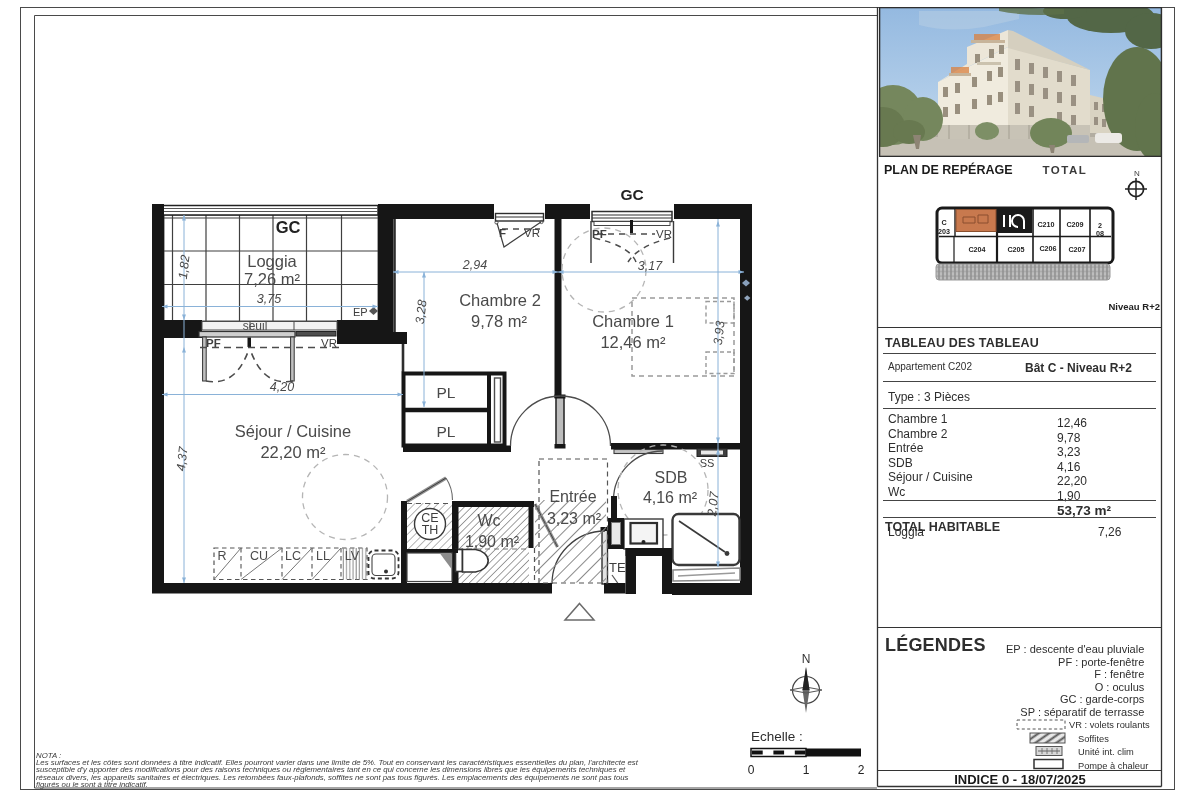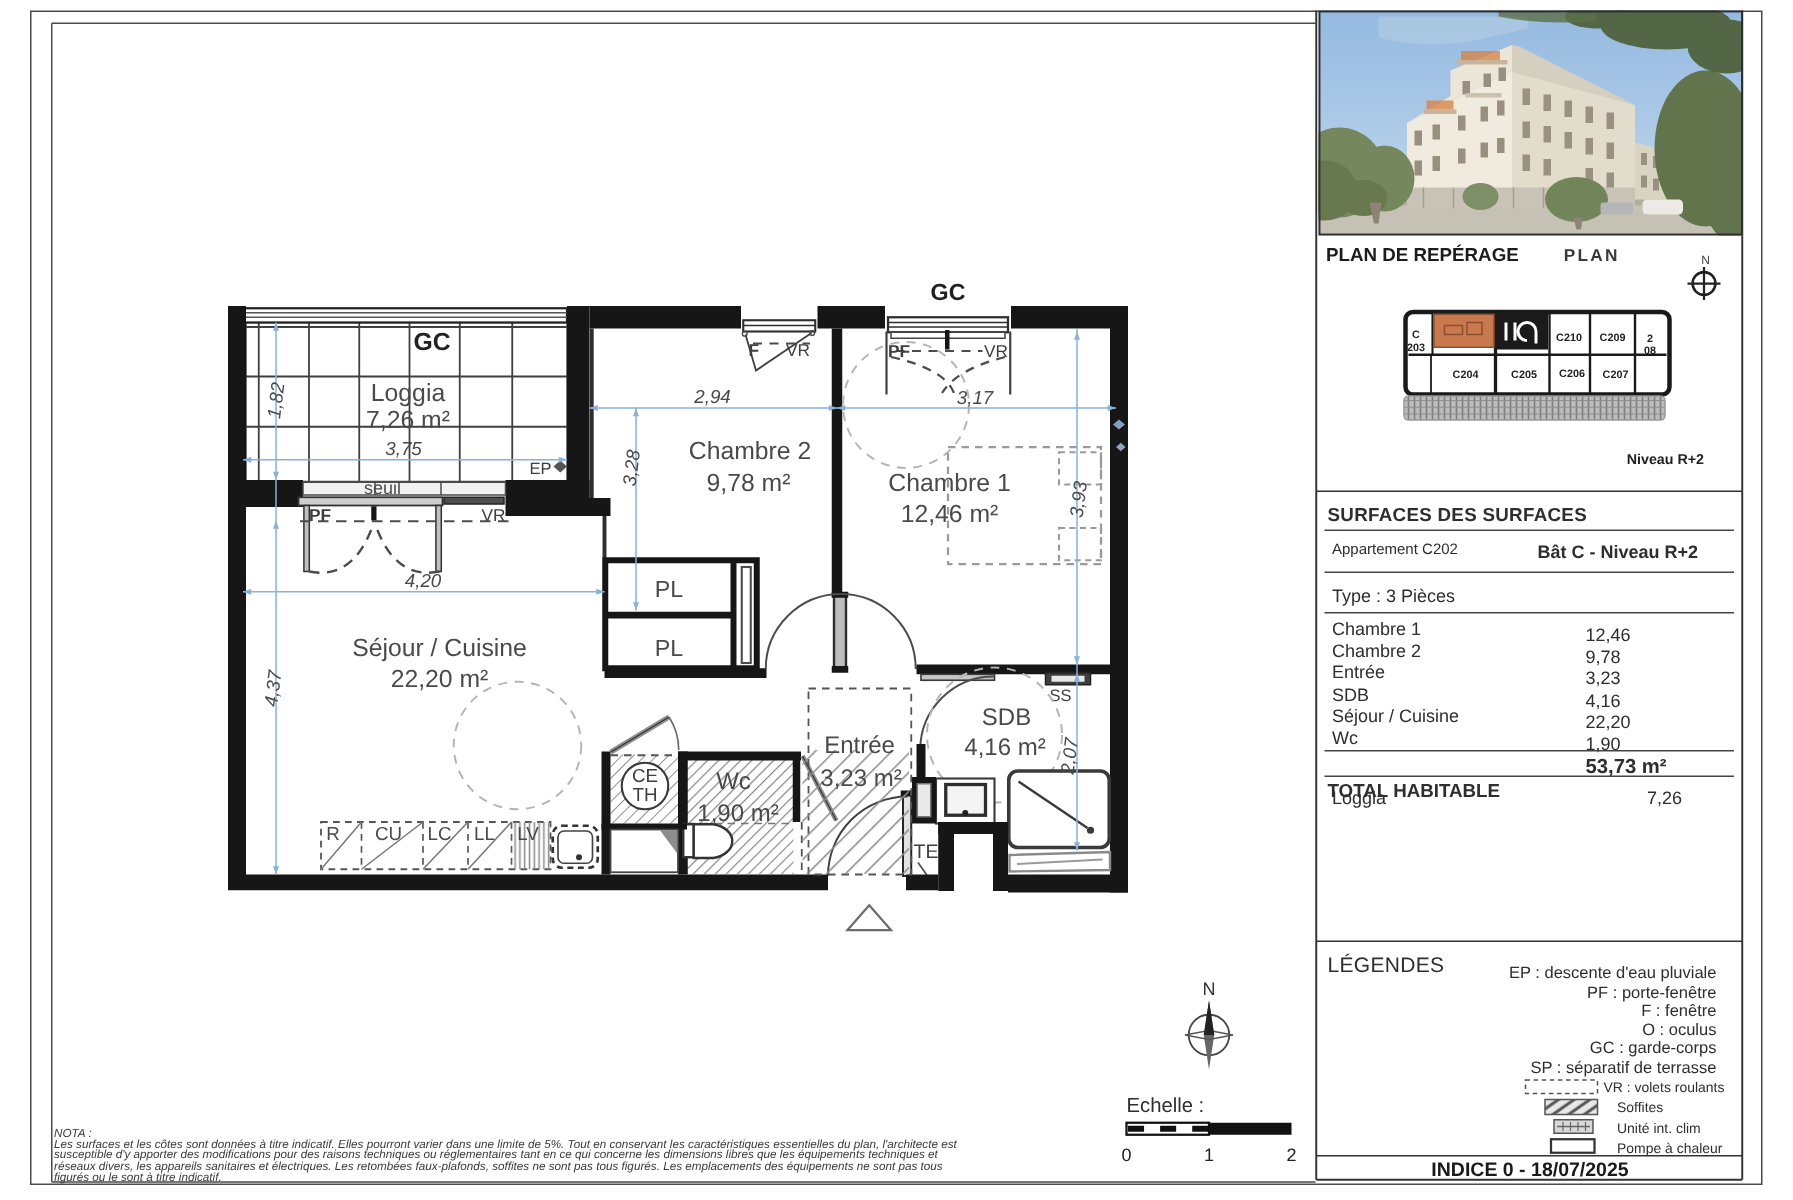--- a/index.html
+++ b/index.html
@@ -598,21 +598,21 @@
         <ellipse cx="232" cy="10" rx="44" ry="16"></ellipse>
         <ellipse cx="272" cy="24" rx="26" ry="18"></ellipse>
         <ellipse cx="186" cy="4" rx="22" ry="8"></ellipse>
       </g>
 <path d="M 120 4 Q 150 10 185 7 L 185 2 L 120 0 Z" fill="#5d7048" opacity="0.8"></path>
 <rect x="216" y="126" width="27" height="10" rx="3" fill="#eceae6"></rect>
 <rect x="188" y="128" width="22" height="8" rx="2" fill="#b4b6b8"></rect>
 <rect x="0.5" y="0.5" width="282" height="149" fill="none" stroke="#2e2e2e" stroke-width="1.6"></rect>
 </svg></div>
 
-<div class="abs" style="left:884px;top:163px;width:270px;height:18px;font-size:12.5px;font-weight:bold;color:#1c1c1c;">PLAN DE REPÉRAGE<span style="margin-left:30px;color:#3a3a3a;font-size:11.5px;letter-spacing:1.5px;">PLAN</span></div>
+<div class="abs" style="left:884px;top:163px;width:270px;height:18px;font-size:12.5px;font-weight:bold;color:#1c1c1c;">PLAN DE REPÉRAGE<span style="margin-left:30px;color:#3a3a3a;font-size:11.5px;letter-spacing:1.5px;">TOTAL</span></div>
 
 <div class="abs" style="left:1120px;top:165px;width:36px;height:40px;">
 <svg width="36" height="40" viewBox="0 0 36 40" xmlns="http://www.w3.org/2000/svg">
 <text x="17" y="11" font-size="8" fill="#444" text-anchor="middle" font-family="Liberation Sans, sans-serif">N</text>
 <circle cx="16" cy="24" r="7.6" fill="none" stroke="#222" stroke-width="1.7"></circle>
 <line x1="16" y1="13" x2="16" y2="35" stroke="#222" stroke-width="1.5"></line>
 <line x1="5" y1="24" x2="27" y2="24" stroke="#222" stroke-width="1.5"></line>
 </svg></div>
 
 <div class="abs" style="left:930px;top:203px;width:190px;height:82px;">
@@ -641,42 +641,42 @@
 <text x="170" y="25">2</text>
         <text x="170" y="33">08</text>
 <text x="47" y="49">C204</text>
         <text x="86" y="49">C205</text>
         <text x="118" y="48">C206</text>
         <text x="147" y="49">C207</text>
 </g>
 <rect x="6" y="61" width="174" height="16" rx="3" fill="url(#sitehatch)" stroke="#999" stroke-width="1"></rect>
 </svg></div>
 
-<div class="abs" style="left:1020px;top:301px;width:116px;font-size:9.5px;font-weight:bold;color:#222;text-align:right;">Niveau R+2</div>
+<div class="abs" style="left:1044px;top:301px;width:116px;font-size:9.5px;font-weight:bold;color:#222;text-align:right;">Niveau R+2</div>
 
 <div class="abs" style="left:878px;top:327px;width:284px;height:300px;border-top:1.4px solid #333;color:#2e2e2e;">
-  <div class="abs" style="left:7px;top:8px;font-size:12.5px;font-weight:bold;letter-spacing:0.2px;">SURFACES DES SURFACES</div>
+  <div class="abs" style="left:7px;top:8px;font-size:12.5px;font-weight:bold;letter-spacing:0.2px;">TABLEAU DES TABLEAU</div>
   <div class="abs" style="left:5px;top:25px;width:273px;border-top:1.4px solid #444;"></div>
   <div class="abs" style="left:10px;top:33px;font-size:10px;">Appartement C202</div>
   <div class="abs" style="left:147px;top:33px;font-size:12px;font-weight:bold;">Bât C - Niveau R+2</div>
   <div class="abs" style="left:5px;top:53px;width:273px;border-top:1.4px solid #444;"></div>
   <div class="abs" style="left:10px;top:62px;font-size:12px;">Type : 3 Pièces</div>
   <div class="abs" style="left:5px;top:80px;width:273px;border-top:1.4px solid #444;"></div>
   <div class="abs" style="left:10px;top:84px;font-size:12px;line-height:14.6px;">Chambre 1<br>Chambre 2<br>Entrée<br>SDB<br>Séjour / Cuisine<br>Wc</div>
   <div class="abs" style="left:179px;top:88px;font-size:12px;line-height:14.6px;">12,46<br>9,78<br>3,23<br>4,16<br>22,20<br>1,90</div>
   <div class="abs" style="left:5px;top:172px;width:273px;border-top:1.4px solid #444;"></div>
   <div class="abs" style="left:7px;top:176px;font-size:12.5px;font-weight:bold;margin-top:16px;">TOTAL HABITABLE</div>
   <div class="abs" style="left:179px;top:175px;font-size:13.5px;font-weight:bold;">53,73 m²</div>
   <div class="abs" style="left:5px;top:189px;width:273px;border-top:1.4px solid #444;"></div>
   <div class="abs" style="left:10px;top:197px;font-size:12px;">Loggia</div>
   <div class="abs" style="left:179px;top:197px;font-size:12px;margin-left:41px;">7,26</div>
 </div>
 
 <div class="abs" style="left:878px;top:627px;width:284px;height:143px;border-top:1.4px solid #333;color:#2e2e2e;">
-  <div class="abs" style="left:7px;top:7px;font-size:14px;font-weight:normal;letter-spacing:0.2px;">LÉGENDES</div>
+  <div class="abs" style="left:7px;top:7px;font-size:18px;font-weight:bold;letter-spacing:0.2px;">LÉGENDES</div>
   <div class="abs" style="left:128px;top:15px;font-size:11px;line-height:12.5px;text-align:right;">EP : descente d'eau pluviale<br>PF : porte-fenêtre<br>F : fenêtre<br>O : oculus<br>GC : garde-corps<br>SP : séparatif de terrasse</div>
   <div class="abs" style="left:138px;top:90px;width:146px;height:52px;">
     <svg width="146" height="52" viewBox="0 0 146 52" xmlns="http://www.w3.org/2000/svg" font-family="Liberation Sans, sans-serif">
       <rect x="1" y="2" width="48" height="9" fill="none" stroke="#555" stroke-width="1" stroke-dasharray="3 2.4"></rect>
       <text x="53" y="10" font-size="9.3" fill="#2e2e2e">VR : volets roulants</text>
       <rect x="14" y="15" width="35" height="10" fill="url(#leghatch)" stroke="#555" stroke-width="1"></rect>
       <text x="62" y="23.5" font-size="9.3" fill="#2e2e2e">Soffites</text>
       <rect x="20" y="28.5" width="26" height="9" fill="#d8d8d8" stroke="#555" stroke-width="1"></rect>
       <line x1="22" y1="33" x2="44" y2="33" stroke="#666" stroke-width="1"></line>
         <line x1="26" y1="30" x2="26" y2="36" stroke="#666" stroke-width="0.8"></line>

